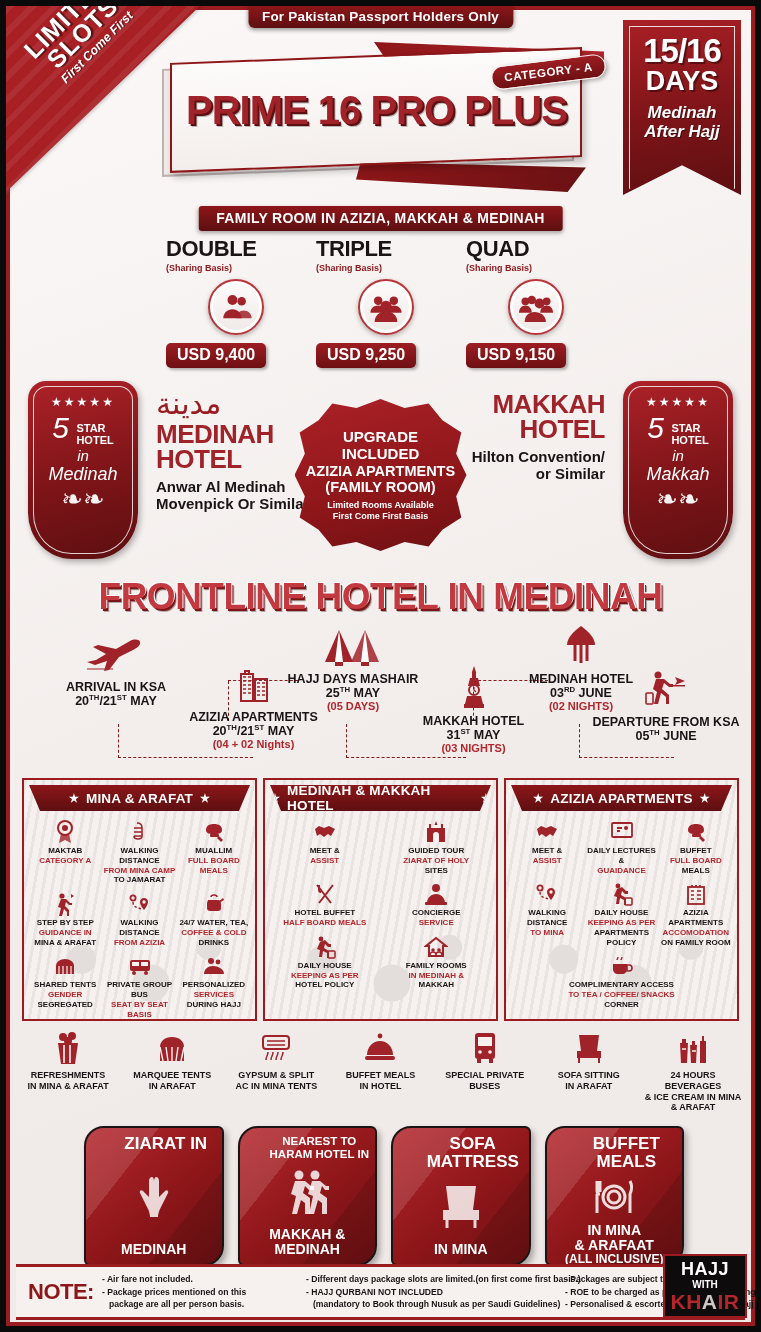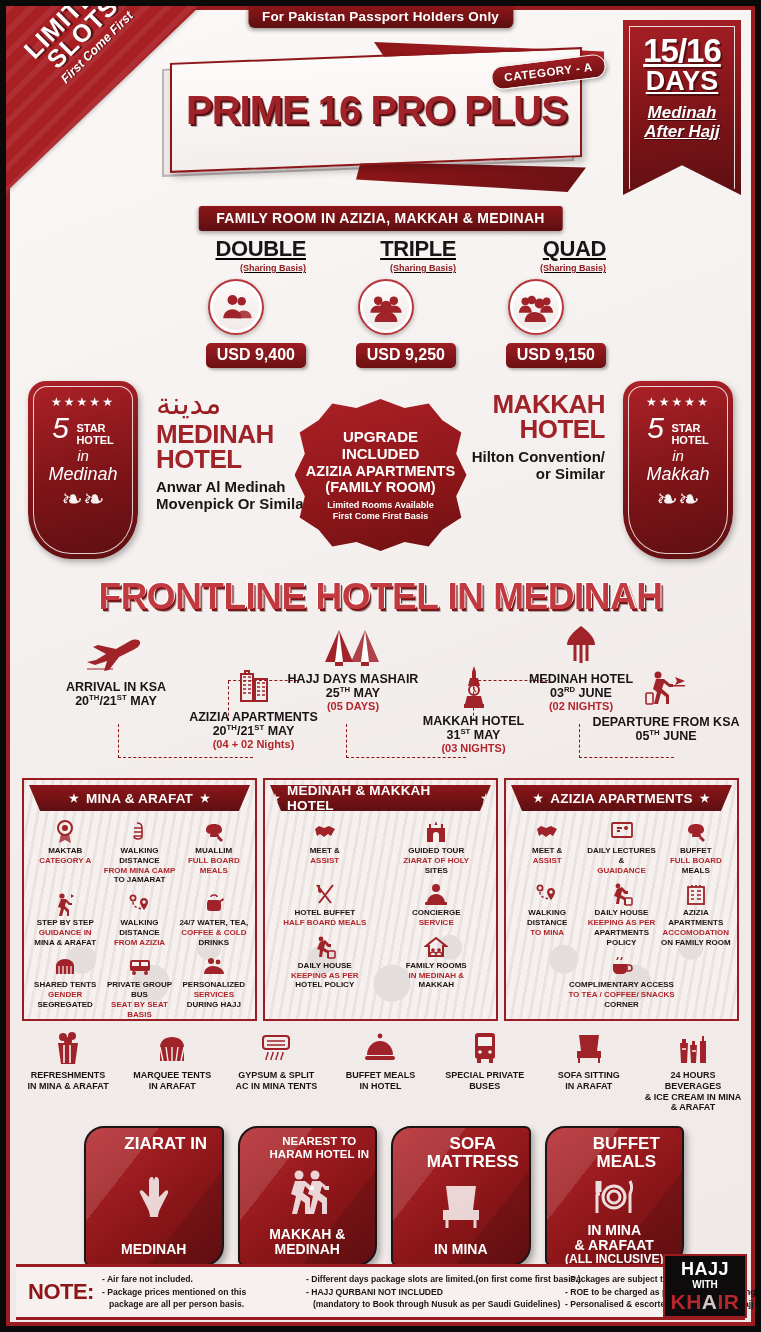--- a/index.html
+++ b/index.html
@@ -110,21 +110,21 @@
     box-shadow:2px 2px 4px rgba(0,0,0,.3);
     white-space:nowrap;
   }
 
   
   .days-flag {
     position:absolute; right:14px; top:14px; width:118px; height:175px; z-index:24;
     background:linear-gradient(170deg,#a82026,#7d1418 55%,#5d0f11);
     clip-path:polygon(0 0, 100% 0, 100% 100%, 50% 83%, 0 100%);
     box-shadow:2px 2px 6px rgba(0,0,0,.35);
-    text-align:center; color:#fff;text-decoration:underline;
+    text-align:center; color:#fff;
   }
   .days-flag .inner-line {
     position:absolute; left:6px; right:6px; top:6px; bottom:6px;
     border:1.5px solid rgba(255,255,255,.85);
     clip-path:polygon(0 0, 100% 0, 100% 100%, 50% 80%, 0 100%);
   }
   .days-flag .d1 { font-size:33px; font-weight:bold; line-height:1; padding-top:14px;
       text-shadow:2px 2px 0 rgba(0,0,0,.4); letter-spacing:-1px;}
   .days-flag .d2 { font-size:27px; font-weight:bold; line-height:1; margin-top:1px;
       text-shadow:2px 2px 0 rgba(0,0,0,.4);}
@@ -136,21 +136,21 @@
     position:absolute; left:50%; transform:translateX(-50%); top:200px;
     background:linear-gradient(180deg,#8d1619,#5d0f11);
     color:#fff; font-weight:bold; font-size:14px; letter-spacing:.3px;
     padding:4px 18px 5px; border-radius:3px;
     box-shadow:0 2px 4px rgba(0,0,0,.35);
     white-space:nowrap; z-index:12;
   }
 
   
   .occ-row { position:absolute; left:160px; top:230px; width:440px; display:flex; justify-content:space-between; }
-  .occ { width:140px; text-align:right;text-decoration:underline; }
+  .occ { width:140px; text-align:left; }
   .occ .name { font-size:22px; font-weight:bold; color:#1a1416; letter-spacing:-.4px; }
   .occ .sub { font-size:9px; font-weight:bold; color:#8d1619; margin-top:1px; }
   .occ .circle {
     width:56px; height:56px; margin:6px auto 0; border-radius:50%;
     background:linear-gradient(180deg,#fdfbfa,#efe9e7);
     border:2px solid #b8353a; box-shadow:0 2px 5px rgba(0,0,0,.28), inset 0 0 0 3px #fff;
     display:flex; align-items:center; justify-content:center;
   }
   .occ .circle svg { width:34px; height:34px; }
   .occ .price {

